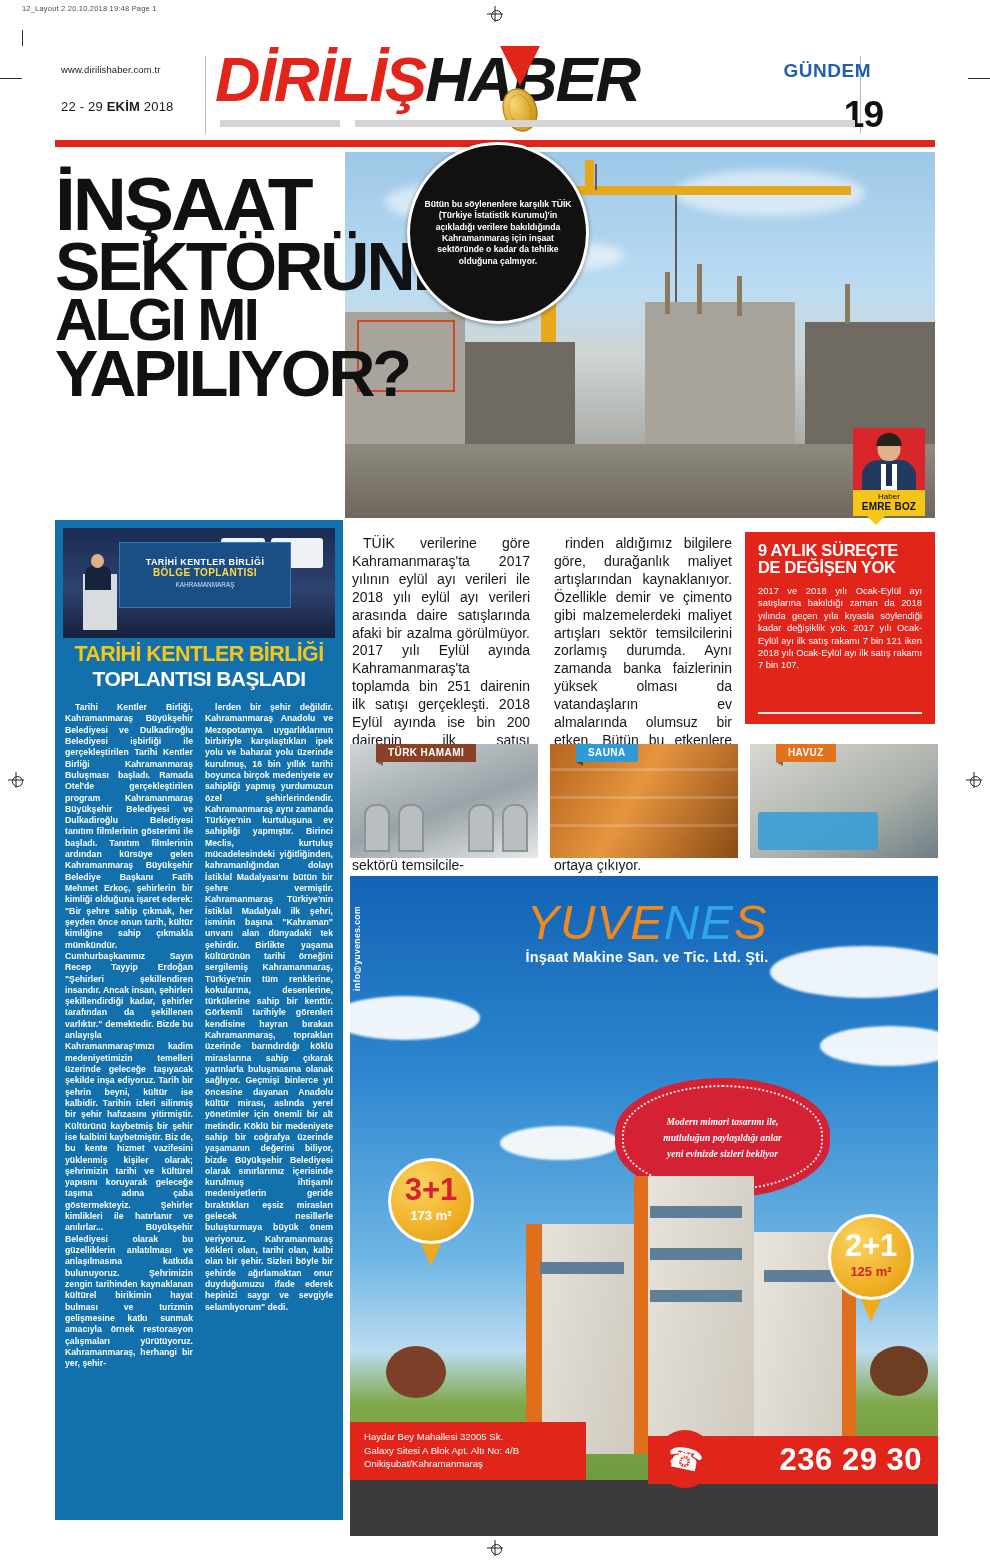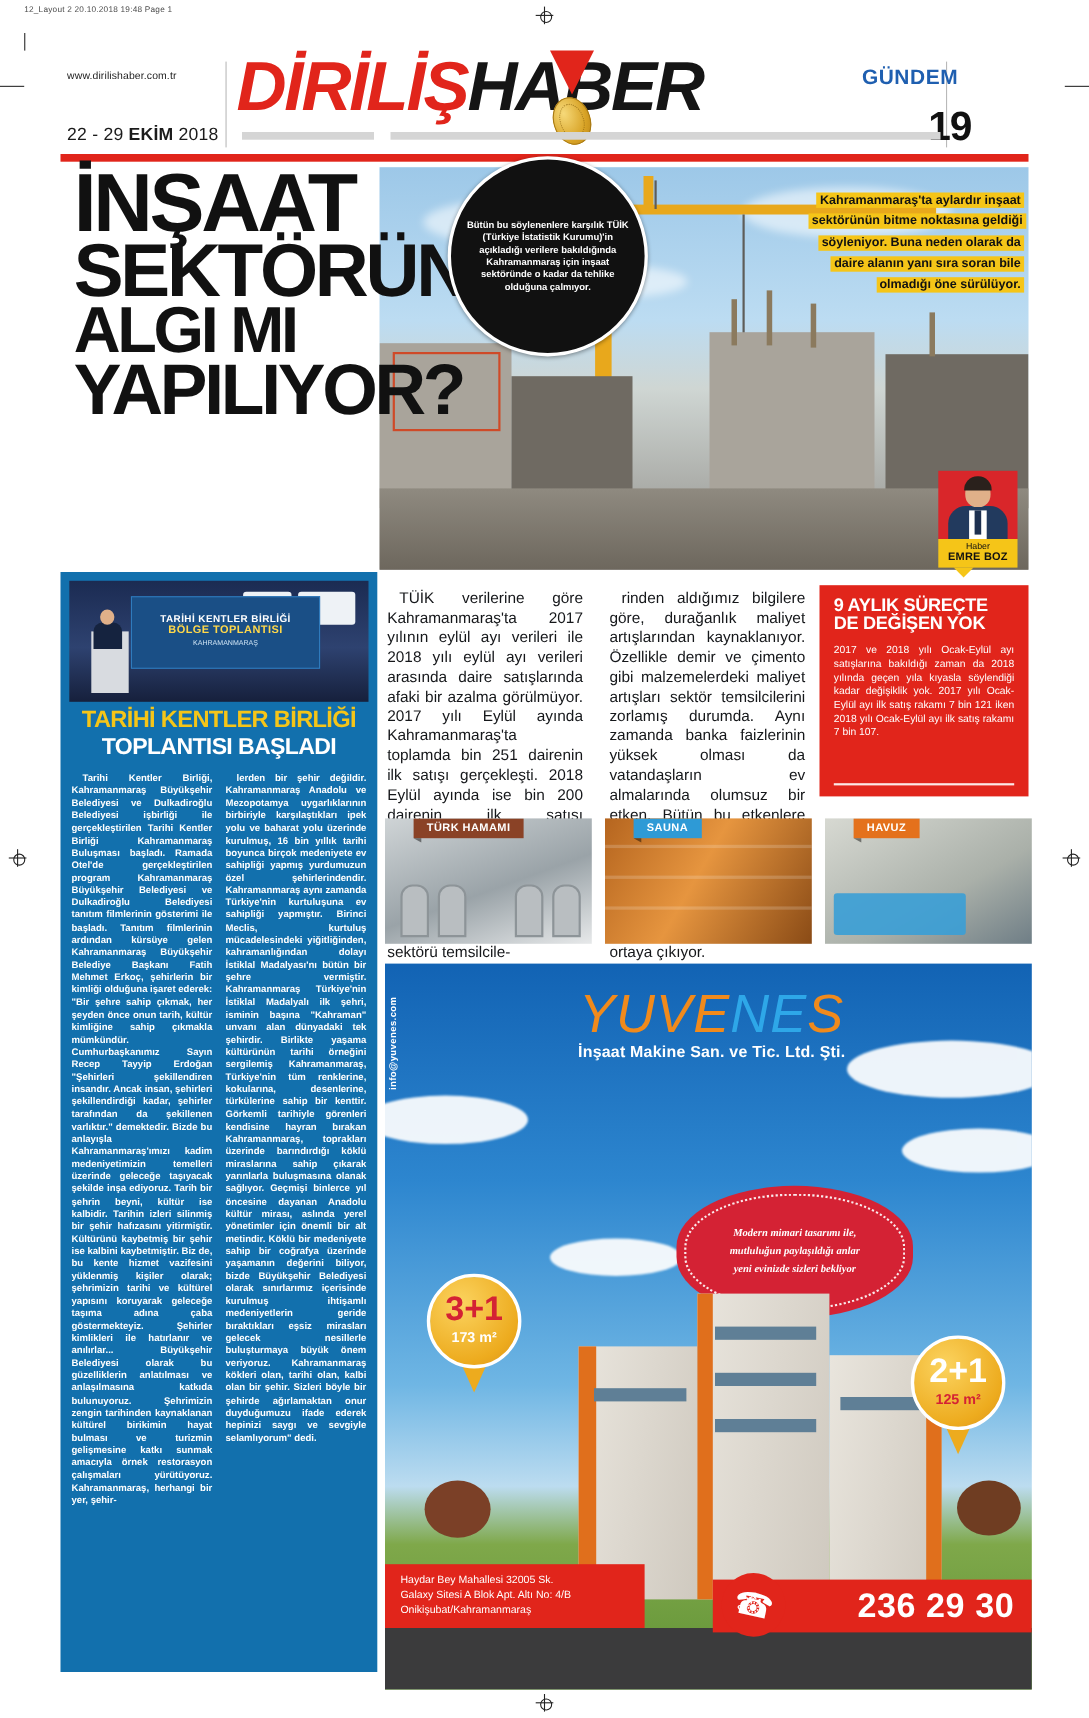--- a/index.html
+++ b/index.html
@@ -13,21 +13,21 @@
   .reg-mark{position:absolute;width:16px;height:16px;}
   .reg-mark::before,.reg-mark::after{content:"";position:absolute;background:#222;}
   .reg-mark::before{left:50%;top:0;width:1px;height:100%;transform:translateX(-50%);}
   .reg-mark::after{top:50%;left:0;height:1px;width:100%;transform:translateY(-50%);}
   .reg-ring{position:absolute;width:9px;height:9px;border:1px solid #222;border-radius:50%;left:3.5px;top:3.5px;}
   .crop-line{position:absolute;background:#2b2b2b;}
 
   
   .masthead{position:absolute;left:55px;top:46px;width:880px;height:90px;}
   .site-url{position:absolute;left:6px;top:18px;font-size:9.5px;color:#222;letter-spacing:.1px;}
-  .date-line{position:absolute;left:6px;top:68px;font-size:16px;color:#1b1b1b;letter-spacing:.2px;}
+  .date-line{position:absolute;left:6px;top:53px;font-size:13px;color:#1b1b1b;letter-spacing:.2px;}
   .date-line b{font-weight:bold;}
   .vrule{position:absolute;background:#b9b9b9;width:1px;}
   .logo-wrap{position:absolute;left:160px;top:-2px;width:560px;height:86px;}
   .logo-text{position:absolute;left:0;top:4px;font-size:63px;font-weight:bold;letter-spacing:-2px;
              font-family:"Liberation Sans",sans-serif;font-style:italic;line-height:1;}
   .logo-d{color:#e1251b;}
   .logo-h{color:#151515;}
   .logo-tri{position:absolute;left:285px;top:2px;width:0;height:0;
             border-left:20px solid transparent;border-right:20px solid transparent;border-top:40px solid #e1251b;}
   .logo-coin{position:absolute;left:288px;top:44px;width:34px;height:44px;border-radius:50%;
@@ -47,21 +47,21 @@
   .crane-mast{position:absolute;background:#e8a81c;}
   .crane-jib{position:absolute;height:9px;background:#e8a81c;}
   .crane-wire{position:absolute;width:2px;background:#5e5d59;}
   .bld{position:absolute;background:#a9a49b;}
   .bld-dark{position:absolute;background:#6f6a62;}
   .rebar{position:absolute;background:#8b7a5e;}
   .scaff{position:absolute;border:2px solid #cf4a28;}
   .ground{position:absolute;left:0;bottom:0;width:100%;height:74px;
           background:linear-gradient(180deg,#8f8a80,#6d675d);}
 
-  .headline{position:absolute;left:0;top:0;width:340px;z-index:6;margin-left:12px;}
+  .headline{position:absolute;left:0;top:20px;width:340px;z-index:6;}
   .headline div{font-weight:bold;color:#111;line-height:.86;letter-spacing:-3px;
                 font-family:"Liberation Sans",sans-serif;}
   .hl1{font-size:75px;}
   .hl2{font-size:68px;}
   .hl3{font-size:59px;}
   .hl4{font-size:65px;}
 
   .callout{position:absolute;left:352px;top:-10px;width:176px;height:176px;border-radius:50%;
            background:#111;border:3px solid #fff;z-index:9;display:flex;align-items:center;justify-content:center;
            box-shadow:0 1px 4px rgba(0,0,0,.4);}
@@ -255,23 +255,20 @@
       <div class="hl1">İNŞAAT</div>
       <div class="hl2">SEKTÖRÜNDE</div>
       <div class="hl3">ALGI MI</div>
       <div class="hl4">YAPILIYOR?</div>
     </div>
 
     <div class="callout">
       <p>Bütün bu söylenenlere karşılık TÜİK (Türkiye İstatistik Kurumu)'in açıkladığı verilere bakıldığında Kahramanmaraş için inşaat sektöründe o kadar da tehlike olduğuna çalmıyor.</p>
     </div>
 
-    <div class="hero-quote">
-      <span>Kahramanmaraş'ta aylardır inşaat sektörünün bitme noktasına geldiği söyleniyor. Buna neden olarak da daire alanın yanı sıra soran bile olmadığı öne sürülüyor.</span>
-    </div>
 
     <div class="reporter">
       <div class="reporter-photo">
         <div class="rp-body"></div>
           <div class="rp-shirt"></div>
           <div class="rp-tie"></div>
         <div class="rp-head"></div>
           <div class="rp-hair"></div>
       </div>
       <div class="reporter-name">

